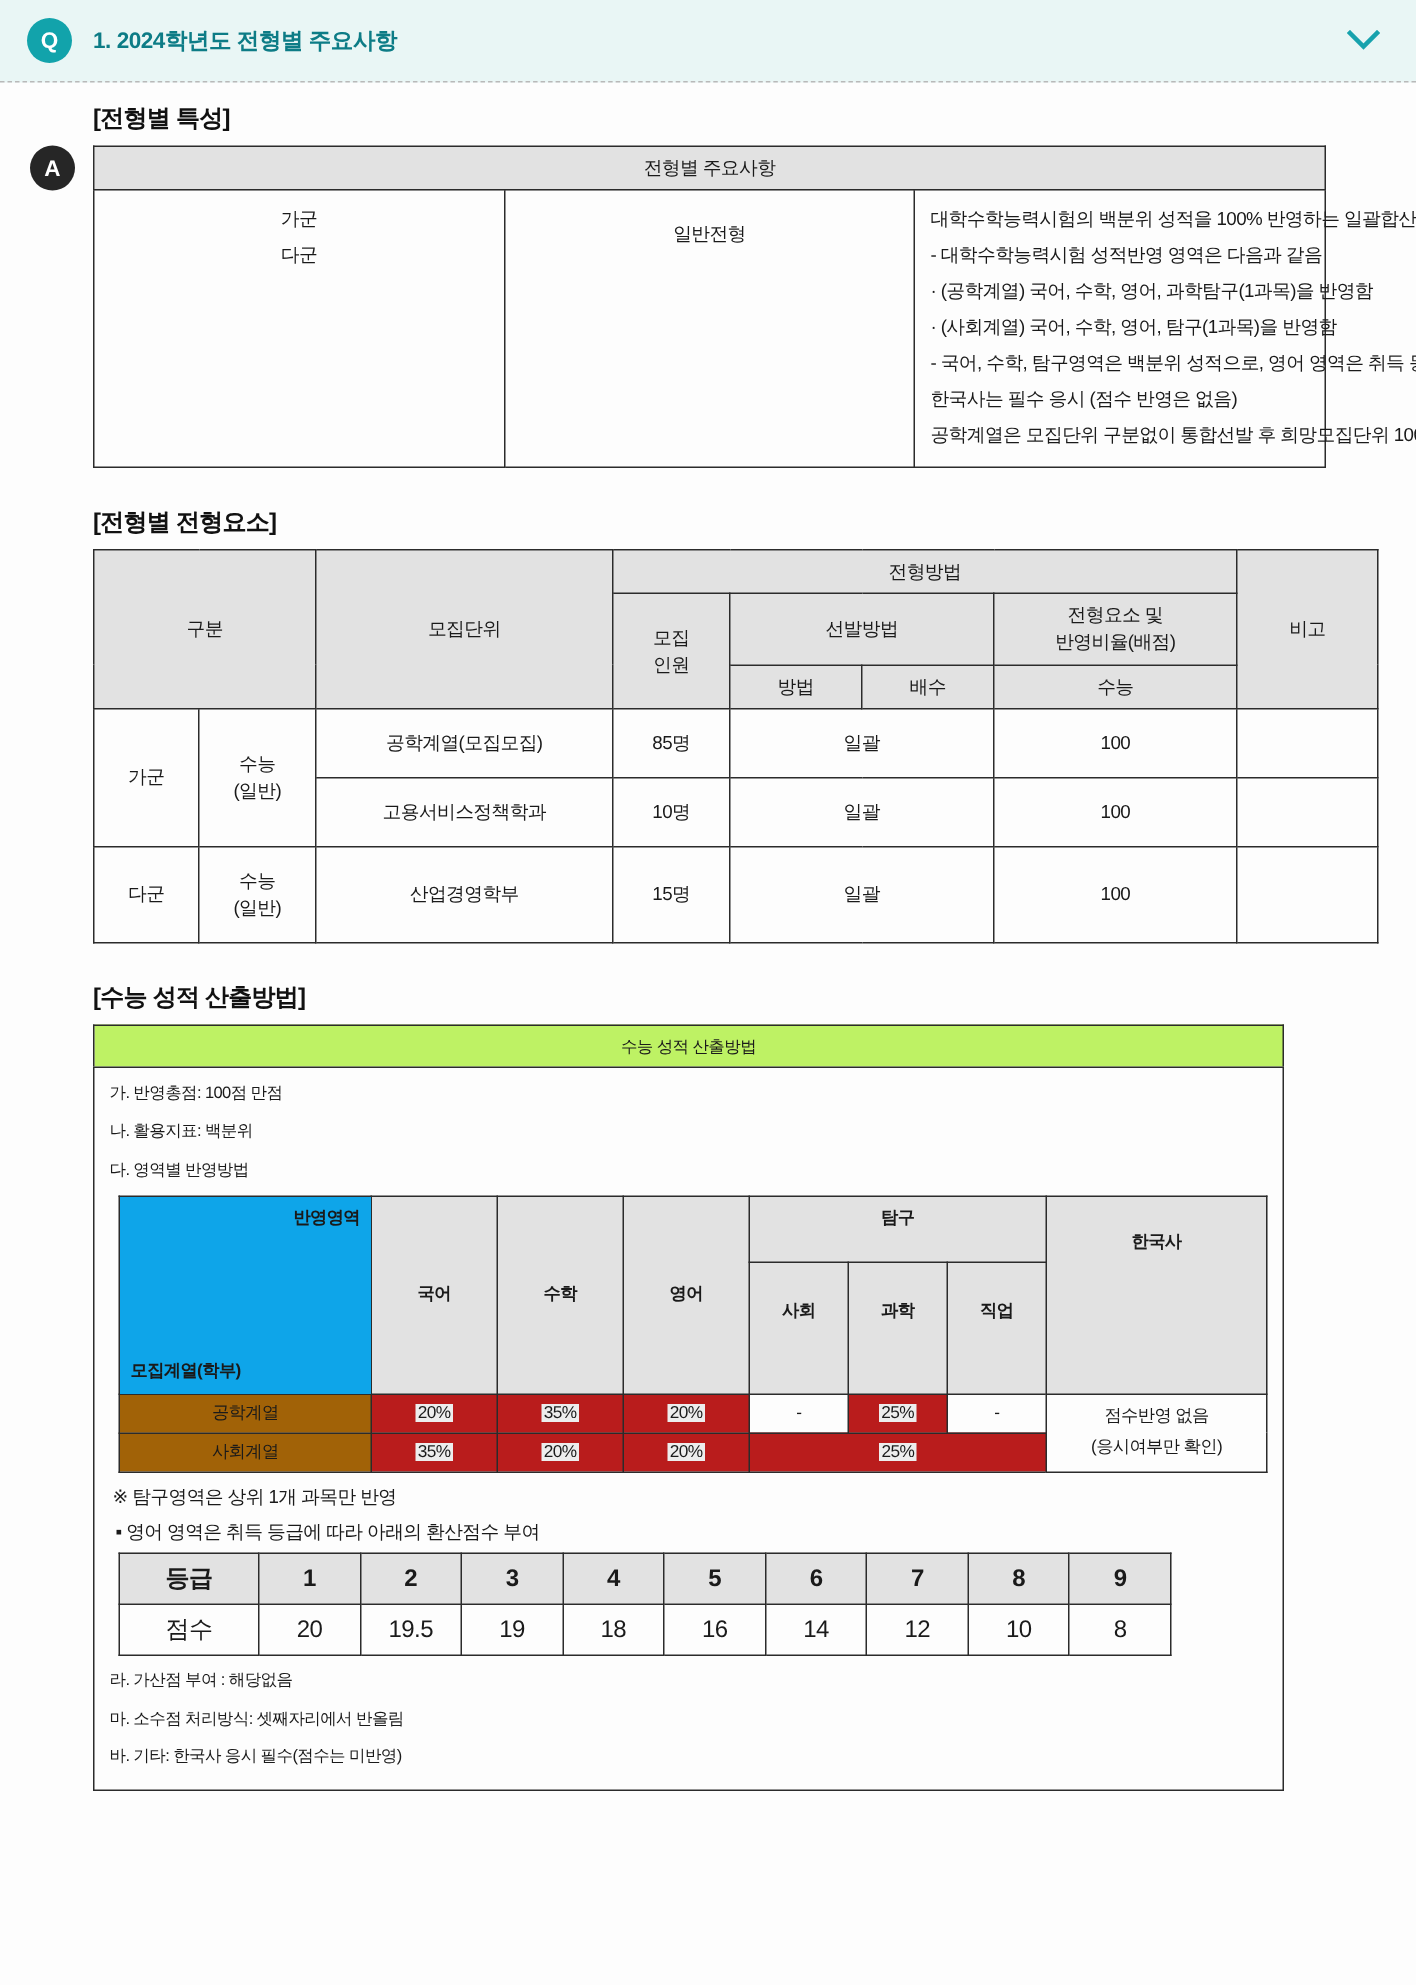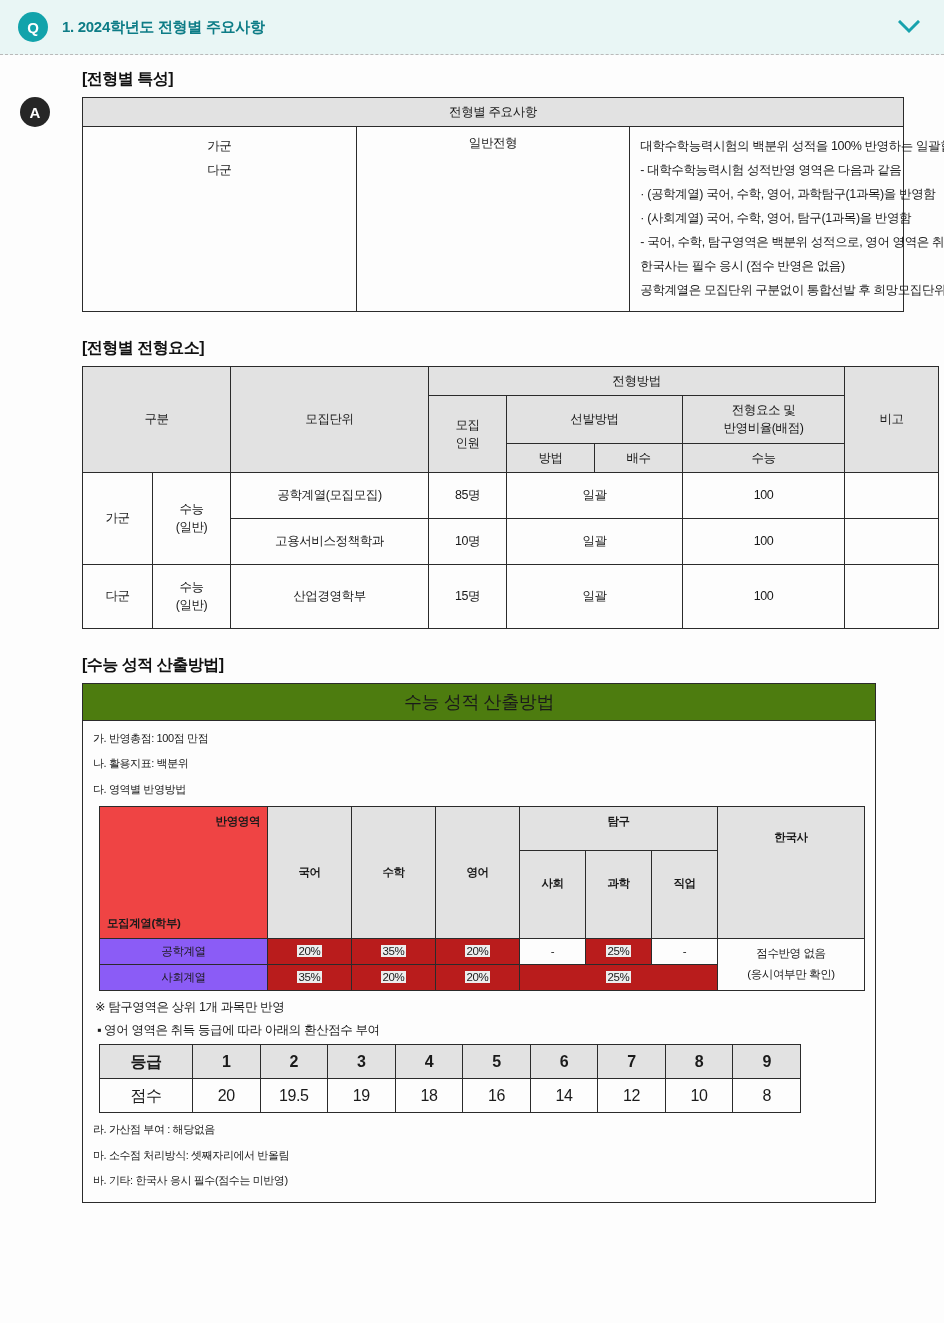--- a/index.html
+++ b/index.html
@@ -47,21 +47,21 @@
     transform: translateY(-50%);
     width: 22px; height: 14px;
     cursor: pointer;
   }
   .chev svg { display: block; }
 
   
   .a-body { position: relative; padding: 14px 0 0 0; }
   .badge-a-wrap { position: absolute; left: 20px; top: 42px; }
 
-  .content { margin-left: 82px; margin-right: 55px; }
+  .content { margin-left: 62px; margin-right: 55px; }
 
   h3.sec {
     font-size: 16px;
     font-weight: bold;
     margin: 0 0 7px 0;
     letter-spacing: -0.5px;
     color: #111;
   }
   .sec-gap { height: 26px; }
 
@@ -86,63 +86,63 @@
   
   #tbl-char { width: 822px; }
   #tbl-char td.desc {
     text-align: left;
     padding: 7px 10px 9px 10px;
     line-height: 1.92;
     font-size: 12.5px;
   }
   #tbl-char td.desc .ln { display: block; white-space: nowrap; }
   #tbl-char td.grp { width: 106px; line-height: 1.9; }
-  #tbl-char td.typ { width: 100px; vertical-align: top; padding-top: 8px; font-family: Liberation Mono, monospace; }
+  #tbl-char td.typ { width: 100px; vertical-align: top; padding-top: 20px; }
   #tbl-char td.grp { vertical-align: top; padding-top: 8px; }
 
   
   #tbl-elem { width: 856px; }
   #tbl-elem th, #tbl-elem td { height: 24px; }
   #tbl-elem .r-unit { height: 46px; }
   .twoline { line-height: 1.75; }
 
   
   #tbl-calc { width: 785px; border-collapse: collapse; border: 1px solid #2b2b2b; }
   #tbl-calc > tbody > tr > td { border: none; }
   .calc-head {
-    background: #4d7c0f;
+    background: #bef264;
     border-bottom: 1px solid #2b2b2b !important;
     text-align: center;
-    font-size: 18px;
+    font-size: 11px;
     padding: 6px 0;
     letter-spacing: -0.4px;
   }
   .calc-body { padding: 9px 10px 11px 10px; text-align: left; }
   .calc-line { font-size: 11px; letter-spacing: -0.4px; margin: 0 0 9px 0; line-height: 1.5; }
 
   
   #tbl-area { width: 765px; margin: 3px 0 8px 6px; font-size: 11.5px; }
   #tbl-area th, #tbl-area td { padding: 4px 2px; }
   #tbl-area .diag {
     position: relative;
     height: 132px;
     width: 168px;
-    background: #ef4444;
+    background: #0ea5e9;
     padding: 0;
   }
   #tbl-area .diag .tr-lbl {
     position: absolute; right: 7px; top: 6px; font-size: 11.5px; font-weight: bold;
   }
   #tbl-area .diag .bl-lbl {
     position: absolute; left: 7px; bottom: 6px; font-size: 11.5px; font-weight: bold;
   }
   #tbl-area th.hdr { font-weight: bold; }
   #tbl-area .pct { background: #b91c1c; }
   #tbl-area .pct span { background: #ededed; padding: 0 2px; }
-  #tbl-area td.rowlbl { background: #8b5cf6; }
+  #tbl-area td.rowlbl { background: #a16207; }
   #tbl-area .hist { line-height: 1.85; }
 
   
   #tbl-grade { width: 702px; margin: 2px 0 8px 6px; font-size: 16px; }
   #tbl-grade th, #tbl-grade td { padding: 5px 2px; height: 22px; }
   #tbl-grade th { font-weight: bold; }
 
   .note { font-size: 12.5px; letter-spacing: -0.4px; margin: 2px 0 6px 2px; }
   .note-b { font-size: 12.5px; letter-spacing: -0.4px; margin: 6px 0 5px 4px; }
 </style>

